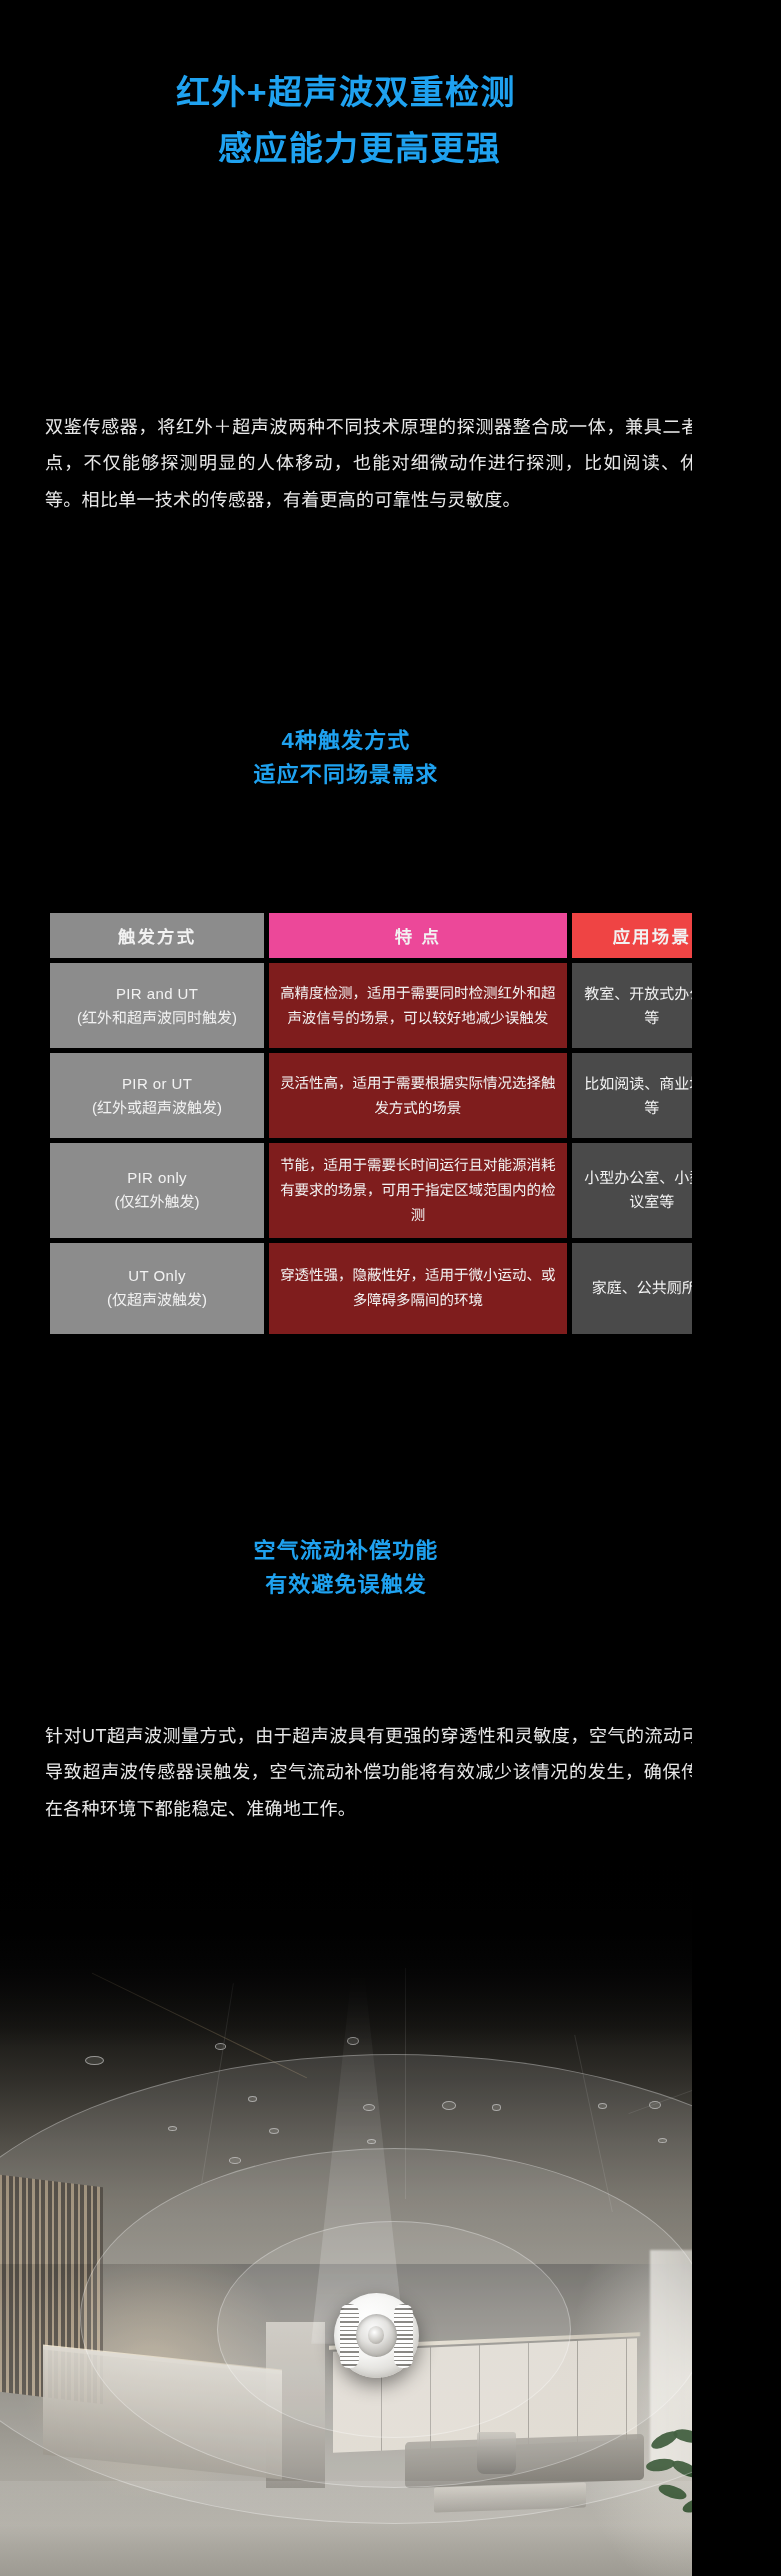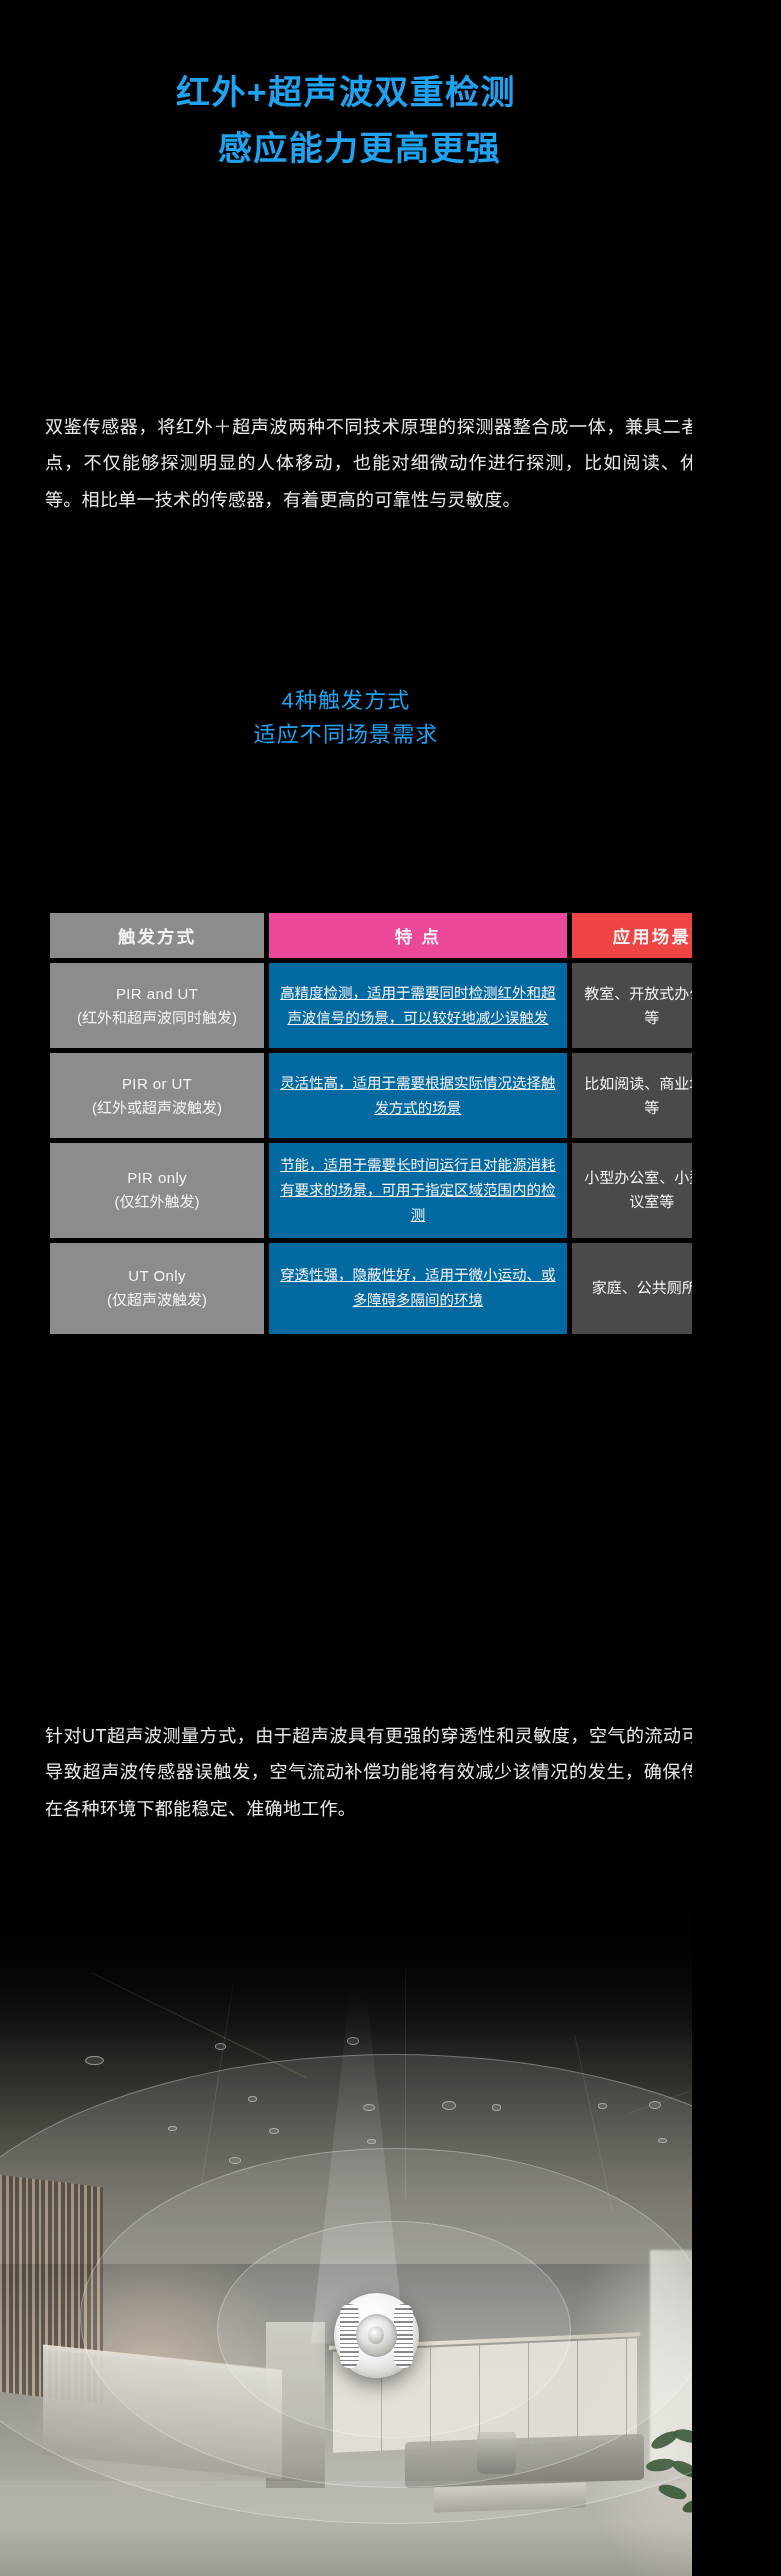--- a/index.html
+++ b/index.html
@@ -38,25 +38,26 @@
     font-size:34px;
     color:#1fa2f0;
   }
   .headline-main .l1 { display:block; }
   .headline-main .l2 { display:block; margin-top:8.7px;margin-left:27px; }
 
   .section-heading {
     position:absolute;
     left:0; right:0;
     text-align:center;
-    font-weight:normal;
+    font-weight:bold;
     font-size:22px;
     color:#1fa2f0;
     line-height:1.55;
     letter-spacing:1.1px;
+    margin-top:40px;
   }
   .section-heading .l1 { display:block; }
   .section-heading .l2 { display:block; }
 
   #heading-triggers { top:684px; }
   #heading-airflow  { top:1494px; }
 
   
   .body-copy {
     position:absolute;
@@ -96,21 +97,21 @@
     font-size:17.4px;
     font-weight:bold;
     letter-spacing:2.2px;
     height:42px;
   }
   .th-1 { background:#8c8c8c; }
   .th-2 { background:#ec4899; }
   .th-3 { background:#ef4444; }
 
   .td-1 { background:#8c8c8c; font-size:15px; line-height:1.6; }
-  .td-2 { background:#0369a1; font-size:14.5px; line-height:1.72;text-decoration:underline; }
+  .td-2 { background:#7f1d1d; font-size:14.5px; line-height:1.72; }
   .td-3 { background:#4a4a4a; font-size:15px; line-height:1.6; }
 
   .td-1 .mode-en { display:block; letter-spacing:0.4px; }
   .td-1 .mode-cn { display:block; }
 
   .row-h1 td { height:85px; }
   .row-h2 td { height:85px; }
   .row-h3 td { height:91px; }
   .row-h4 td { height:91px; }
 
@@ -434,20 +435,24 @@
         <td class="td-1">
           <span class="mode-en">UT Only</span>
           <span class="mode-cn">(仅超声波触发)</span>
         </td>
         <td class="td-2">穿透性强，隐蔽性好，适用于微小运动、或多障碍多隔间的环境</td>
         <td class="td-3">家庭、公共厕所等</td>
       </tr>
     </tbody>
   </table>
 
+  <div class="section-heading" id="heading-airflow">
+    <span class="l1">空气流动补偿功能</span>
+    <span class="l2">有效避免误触发</span>
+  </div>
 
   <p class="body-copy" id="para-airflow">针对UT超声波测量方式，由于超声波具有更强的穿透性和灵敏度，空气的流动可能会导致超声波传感器误触发，空气流动补偿功能将有效减少该情况的发生，确保传感器在各种环境下都能稳定、准确地工作。</p>
 
   <div class="scene">
     <div class="scene-room"></div>
     <div class="ceiling"></div>
 
     <div class="ceiling-seam seam-a"></div>
     <div class="ceiling-seam seam-b"></div>
     <div class="ceiling-seam seam-c"></div>

